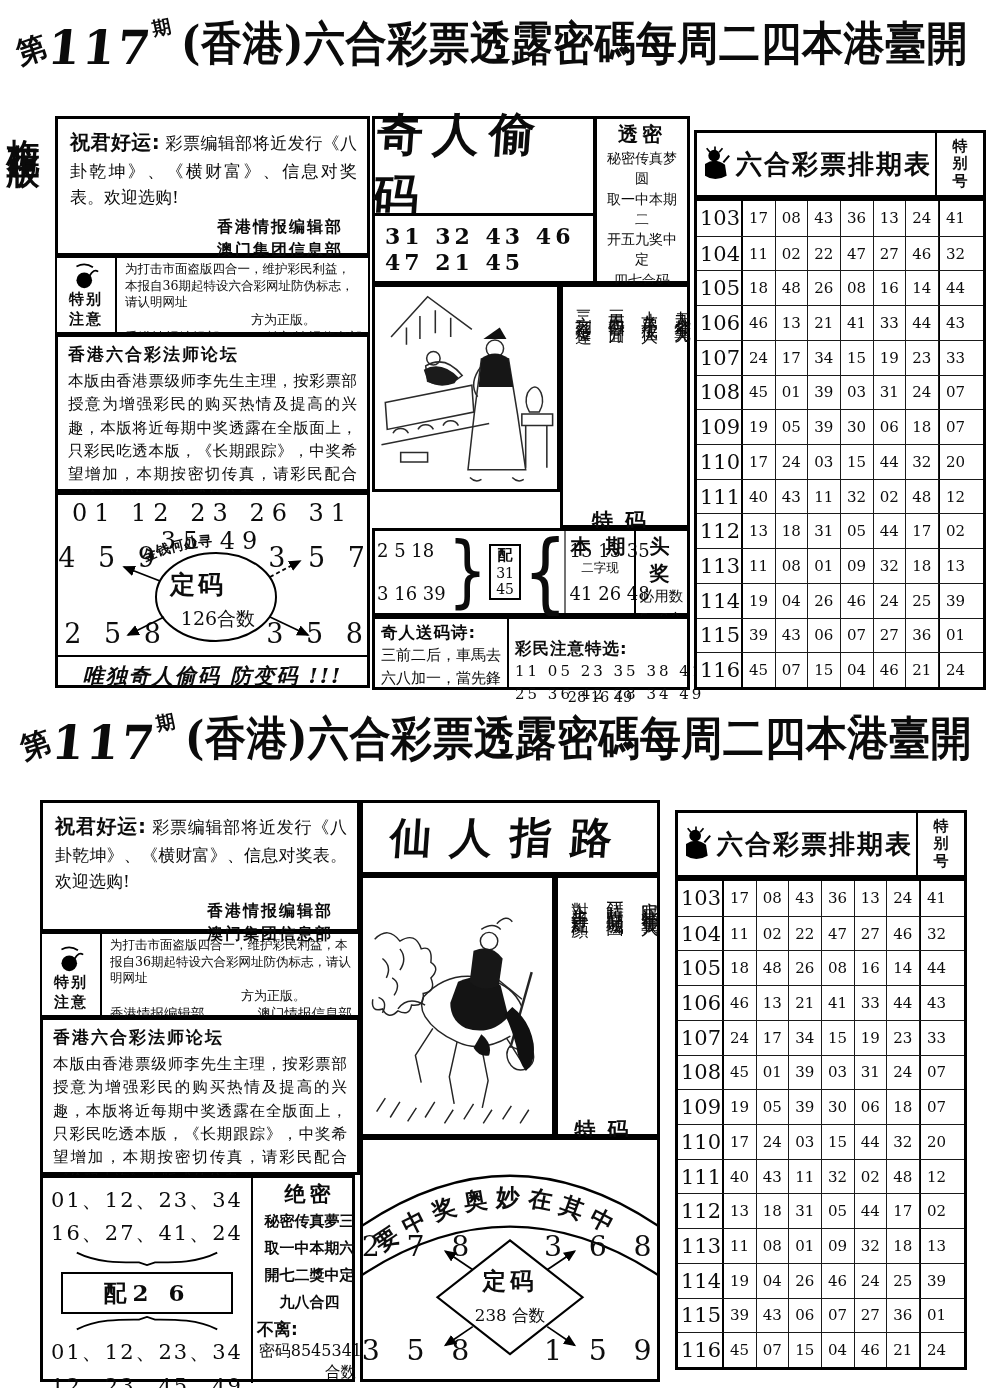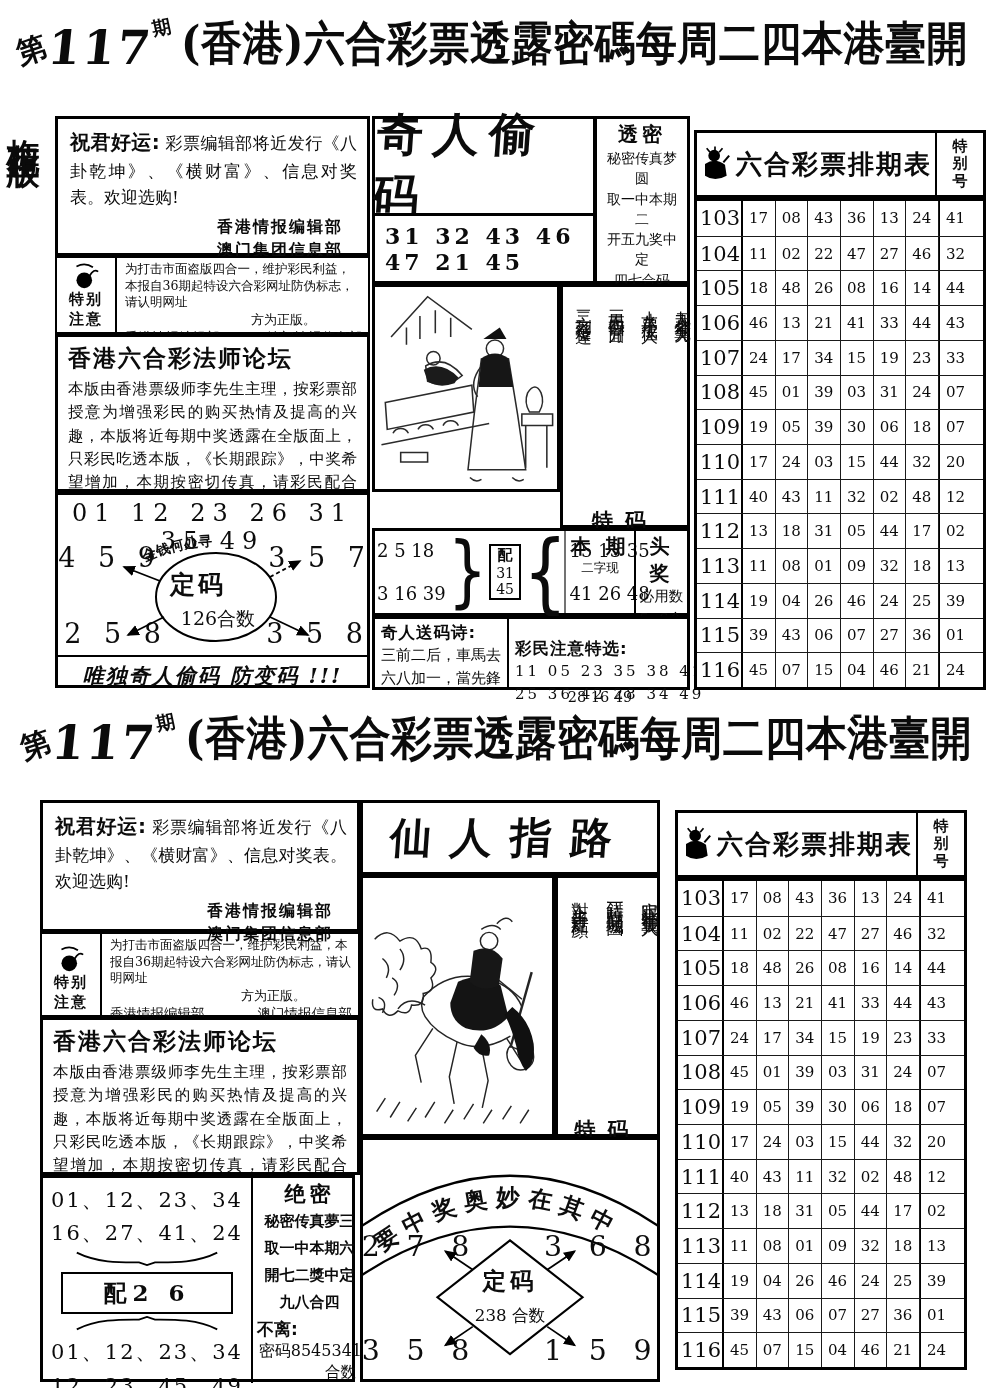--- a/index.html
+++ b/index.html
@@ -27,21 +27,21 @@
   .promo .sig{text-align:right;font-size:16px;letter-spacing:2px;margin-top:6px;padding-right:14px;}
   
   .notice{border:2px solid #000;display:flex;}
   .notice-label{width:58px;border-right:2px solid #000;display:flex;flex-direction:column;align-items:center;justify-content:flex-end;padding:3px 0;gap:1px;}
   .notice-label .lab{font-size:15px;letter-spacing:2px;}
   .notice-body{flex:1;padding:3px 6px 2px 8px;font-size:12.5px;line-height:1.32;}
   .notice-body .tail{text-align:right;padding-right:46px;font-size:13px;}
   .notice-sigs{display:flex;justify-content:space-between;font-size:13.5px;margin-top:1px;}
   
   .forum{padding:6px 10px;}
-  .forum h3{margin:0 0 4px 0;font-size:23px;letter-spacing:2px;}
+  .forum h3{margin:0 0 4px 0;font-size:17px;letter-spacing:2px;}
   .forum p{margin:0;font-size:15.5px;line-height:1.5;text-align:justify;}
   
   .picks-row{text-align:center;font-size:24px;letter-spacing:7px;margin-top:4px;}
   .picks-footer{position:absolute;left:0;right:0;top:160px;border-top:2px solid #000;padding-top:5px;text-align:center;font-size:21px;font-weight:bold;letter-spacing:2px;font-style:italic;}
   
   .big-title{display:flex;align-items:center;justify-content:center;height:100%;font-size:46px;font-weight:900;letter-spacing:10px;transform:skewX(-4deg);}
   .steal-nums{display:flex;flex-direction:column;justify-content:center;gap:4px;height:100%;padding-left:10px;font-size:22px;font-weight:bold;letter-spacing:4px;}
   
   .secret{display:flex;flex-direction:column;padding:2px 4px;}
   .secret .head{text-align:center;font-size:20px;letter-spacing:4px;}

